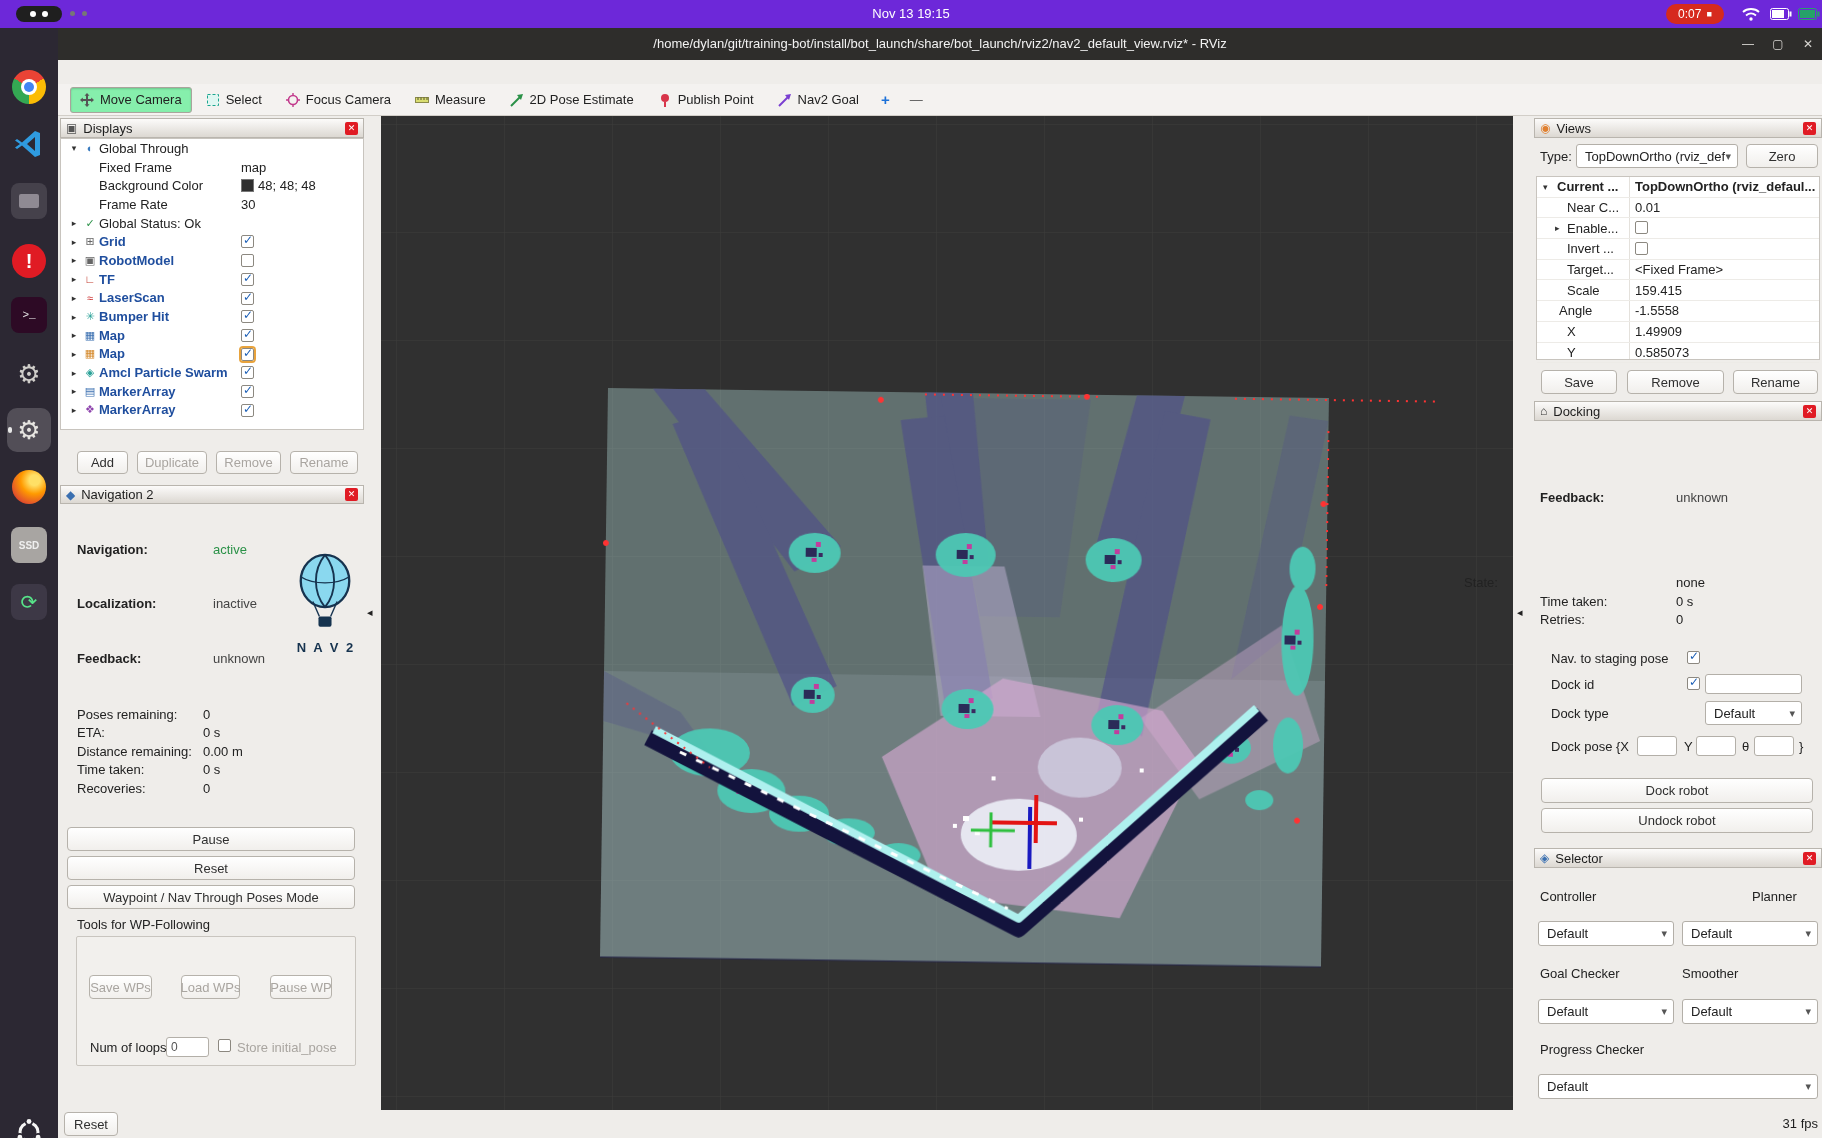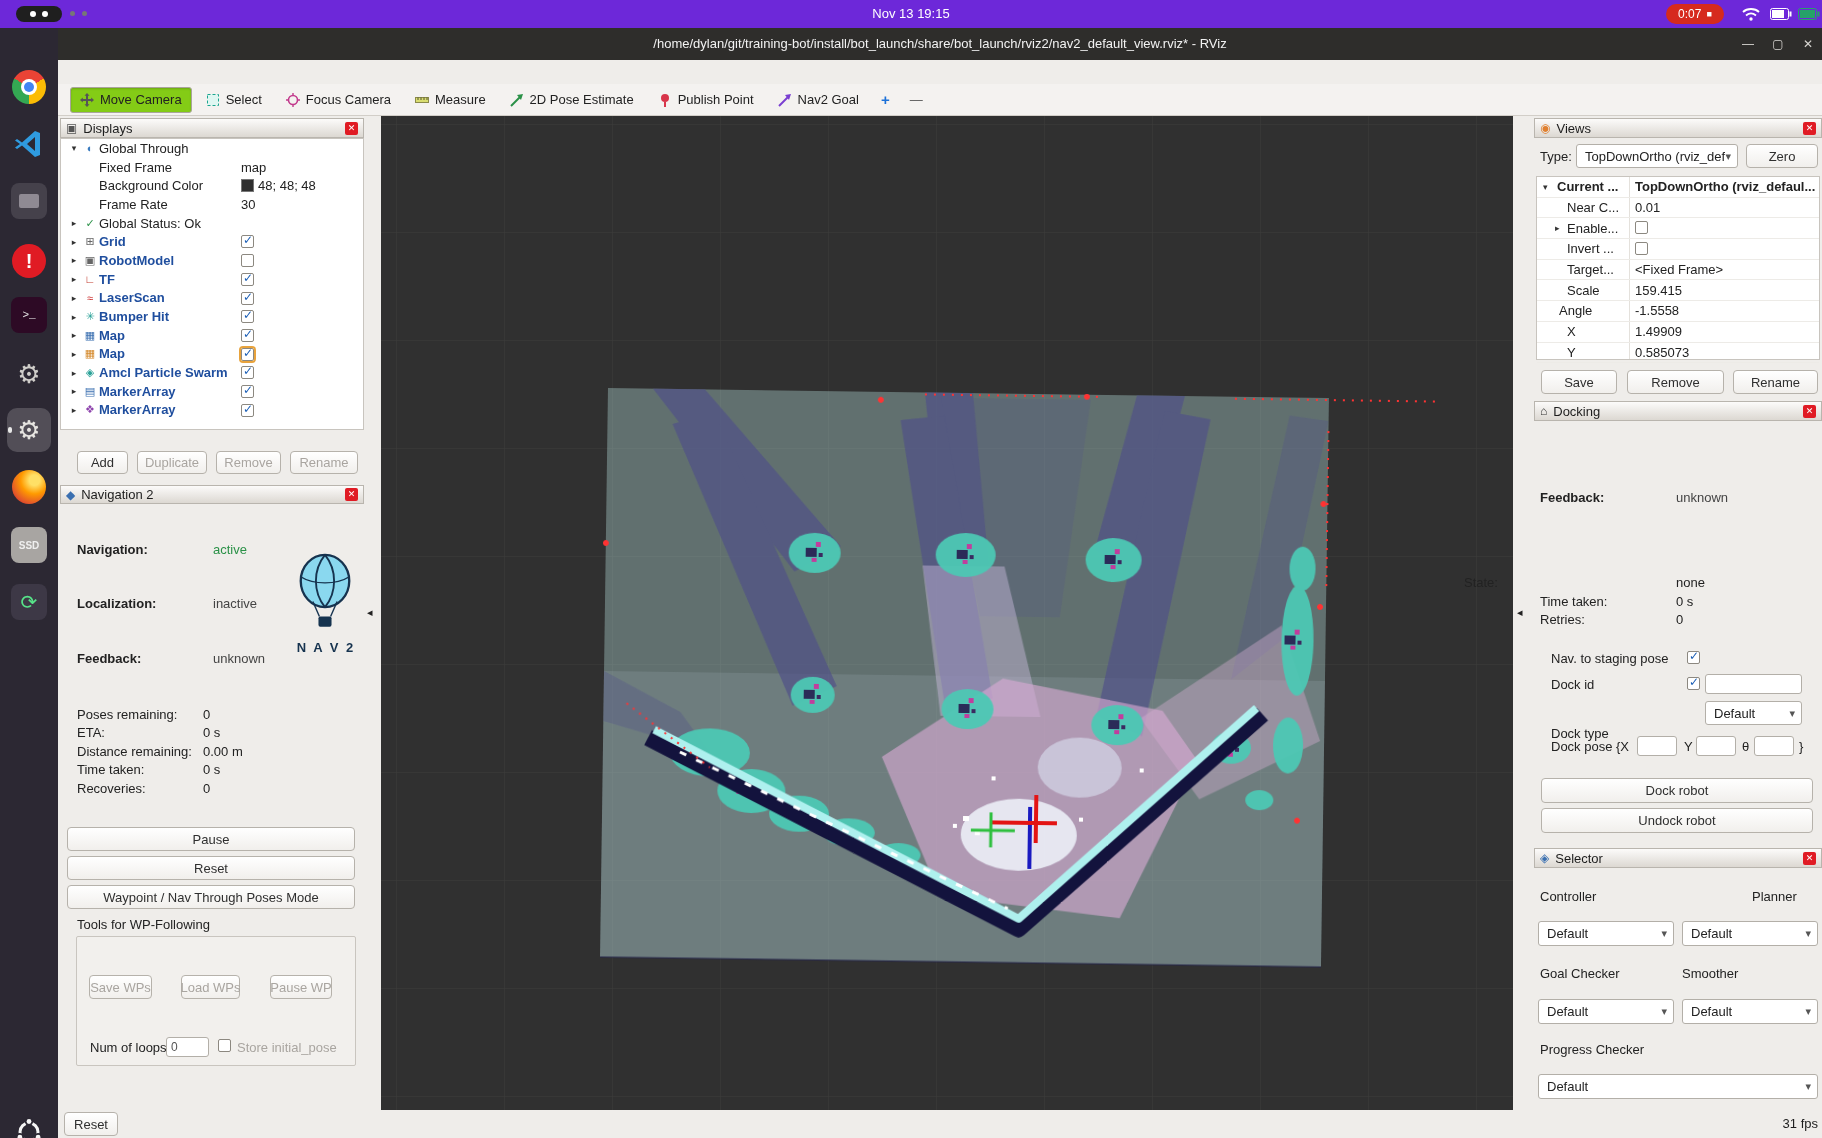--- a/index.html
+++ b/index.html
@@ -16,21 +16,21 @@
   #rec-badge .sq{font-size:9px;line-height:1;}
   
   #titlebar{position:absolute;left:58px;top:28px;width:1764px;height:32px;background:#2e2d2b;color:#f2f2f2;}
   #win-title{position:absolute;left:0;right:0;top:8px;text-align:center;font-size:13px;white-space:nowrap;}
   .winbtn{position:absolute;top:6px;width:20px;height:20px;color:#d8d6d2;text-align:center;line-height:20px;font-size:12px;}
   
   #menubar{position:absolute;left:58px;top:60px;width:1764px;height:24px;background:#f4f2f0;display:flex;align-items:center;padding-left:8px;box-sizing:border-box;}
   .menu-item{padding:2px 12px;color:#1d1d1d;}
   #toolbar{position:absolute;left:58px;top:84px;width:1764px;height:32px;background:#f4f2f0;border-bottom:1px solid #d2cec8;display:flex;align-items:center;gap:4px;padding-left:12px;box-sizing:border-box;}
   .tool{display:flex;align-items:center;gap:6px;height:24px;padding:0 9px;border:1px solid transparent;border-radius:3px;color:#222;}
-  .tool.active{background:#84cc16;border-color:#a9a49c;box-shadow:inset 0 1px 2px rgba(0,0,0,.18);}
+  .tool.active{background:#86efac;border-color:#a9a49c;box-shadow:inset 0 1px 2px rgba(0,0,0,.18);}
   .tool svg{display:block;}
   
   #dock{position:absolute;left:0;top:28px;width:58px;height:1110px;background:#2c2833;z-index:30;}
   .dock-item{position:absolute;left:7px;width:44px;height:44px;display:flex;align-items:center;justify-content:center;border-radius:10px;}
   .dock-item.active{background:rgba(255,255,255,.18);}
   .tile{width:36px;height:36px;border-radius:8px;display:flex;align-items:center;justify-content:center;}
   .run-dot{position:absolute;left:1px;top:19px;width:4px;height:6px;border-radius:2px;background:#e8e8e8;}
   
   .phdr{position:absolute;display:flex;align-items:center;gap:6px;background:linear-gradient(#fcfbfa,#dcd8d2);border:1px solid #b9b5ae;box-sizing:border-box;padding:0 5px;color:#1d1d1d;}
   .ph-icon{font-size:12px;}
@@ -559,21 +559,21 @@
   <span class="lbl" style="left:1540px;top:594px;">Time taken:</span>
   <span class="lbl" style="left:1676px;top:594px;">0 s</span>
   <span class="lbl" style="left:1540px;top:612px;">Retries:</span>
   <span class="lbl" style="left:1676px;top:612px;">0</span>
 
   <span class="lbl" style="left:1551px;top:651px;">Nav. to staging pose</span>
   <span class="cb checked" style="left:1687px;top:651px;"></span>
   <span class="lbl" style="left:1551px;top:677px;">Dock id</span>
   <span class="cb checked" style="left:1687px;top:677px;"></span>
   <input class="mini-in" style="left: 1705px; top: 674px; width: 97px;">
-  <span class="lbl" style="left:1551px;top:706px;margin-top:20px;">Dock type</span>
+  <span class="lbl" style="left:1551px;top:706px;">Dock type</span>
   <div class="dd" style="left:1705px;top:701px;width:97px;height:24px;">
     <span>Default</span>
     <span class="dd-arw">▾</span>
   </div>
   <span class="lbl" style="left:1551px;top:739px;">Dock pose {X</span>
   <input class="mini-in" style="left: 1637px; top: 736px;">
   <span class="lbl" style="left:1684px;top:739px;">Y</span>
   <input class="mini-in" style="left: 1696px; top: 736px;">
   <span class="lbl" style="left:1742px;top:739px;">θ</span>
   <input class="mini-in" style="left: 1754px; top: 736px;">

